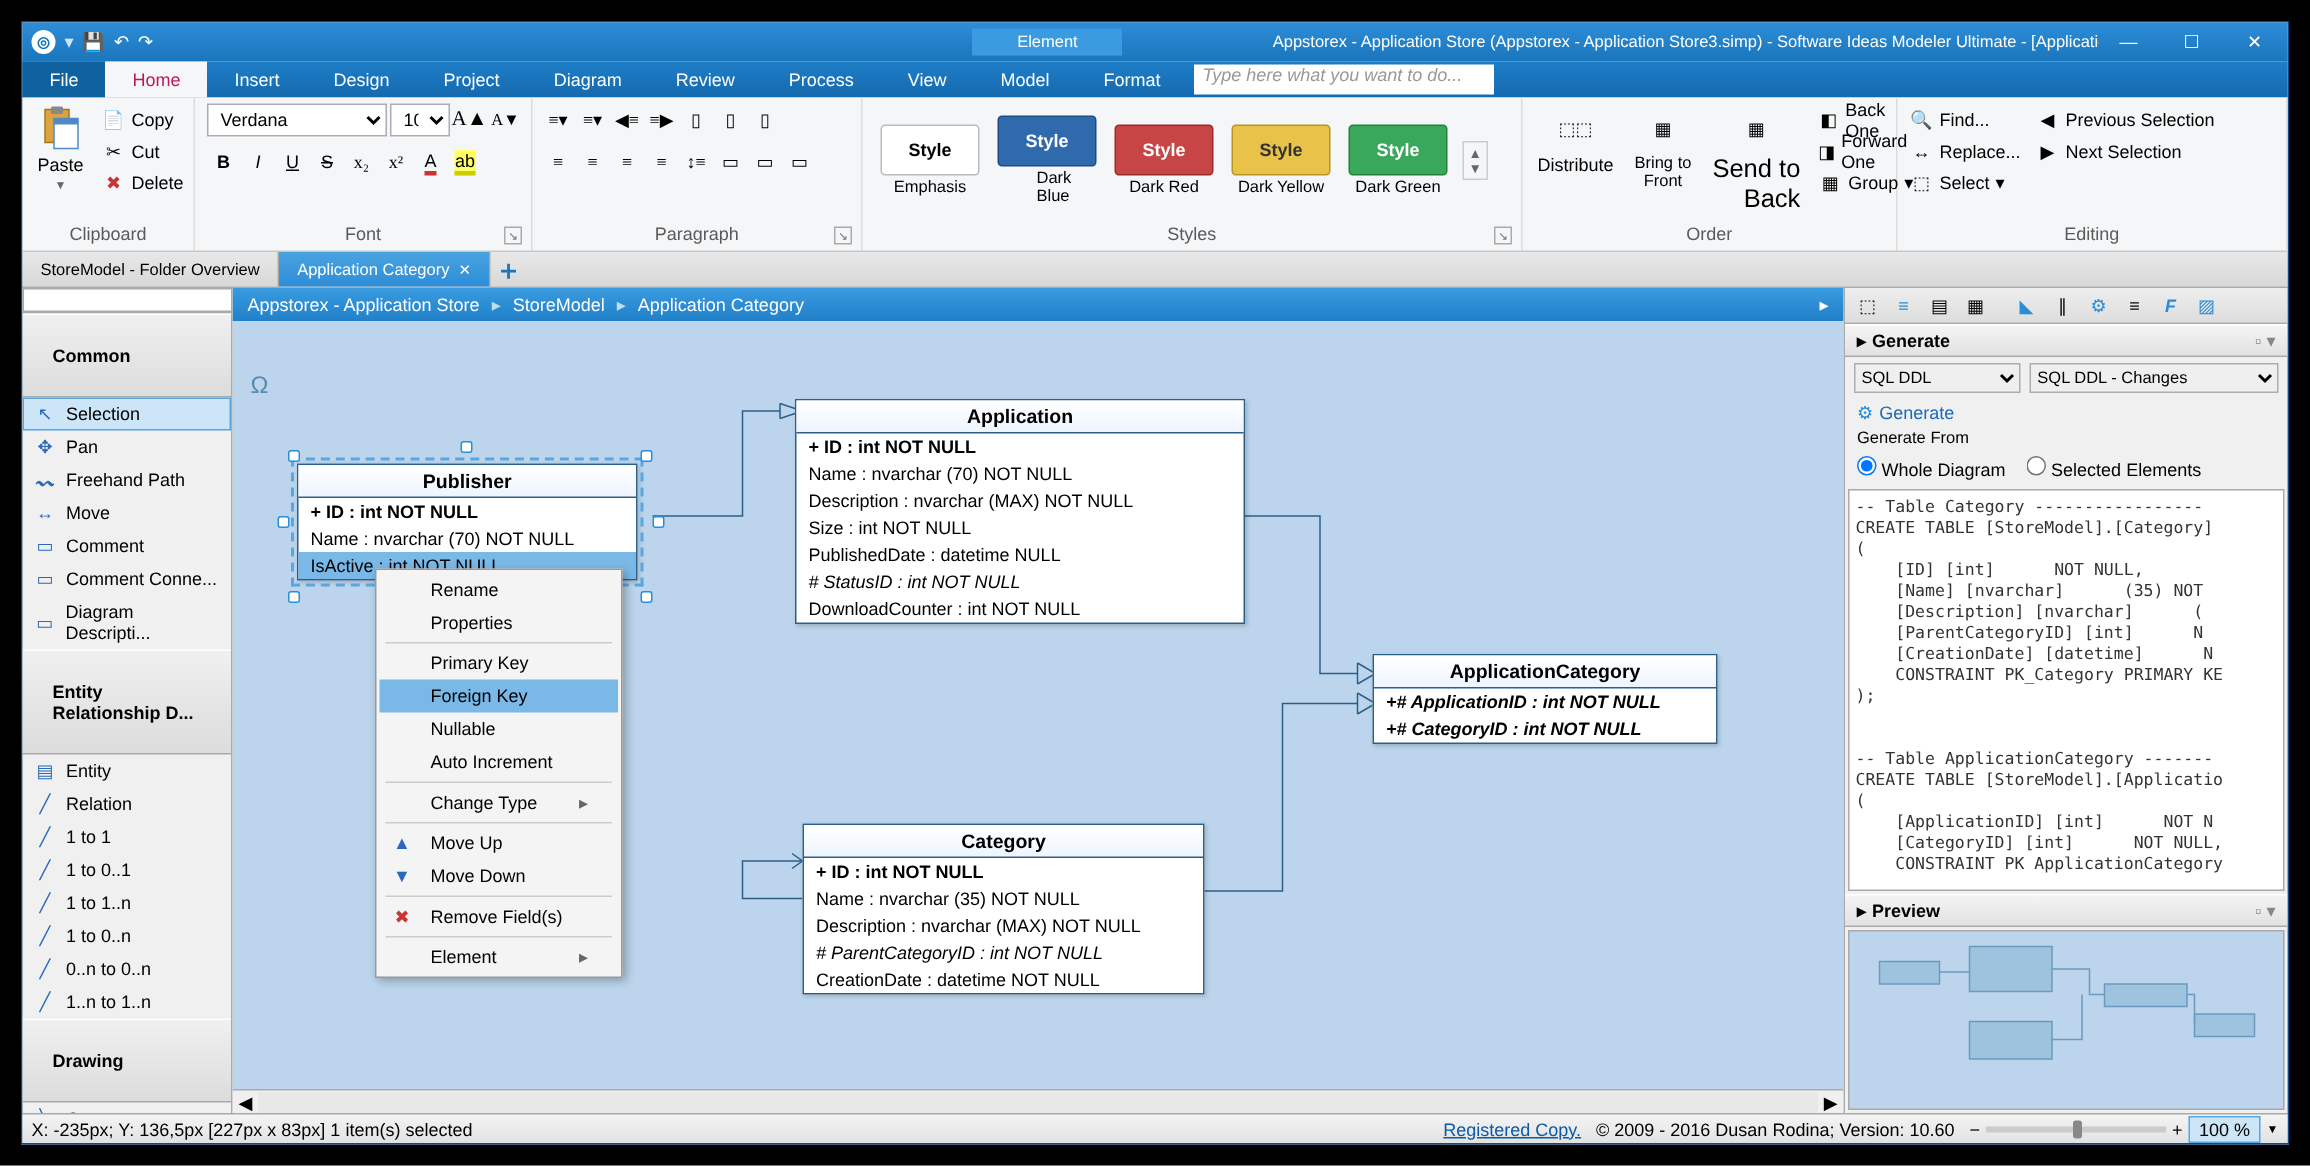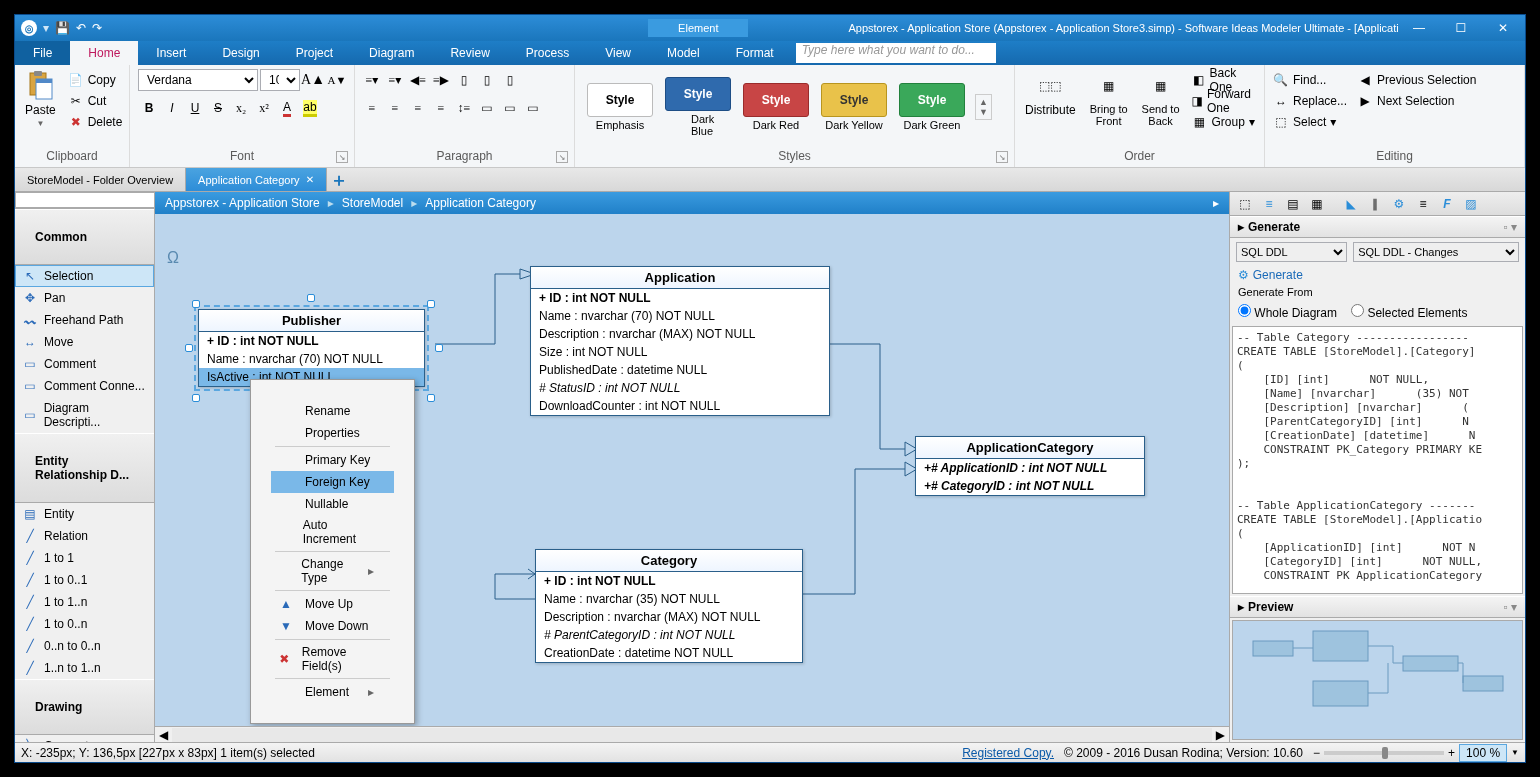--- a/index.html
+++ b/index.html
@@ -73,21 +73,21 @@
 .ent-row{padding:2px 8px;font-size:12px;white-space:nowrap}
 .ent-row.pk{font-weight:bold}
 .ent-row.fk{font-style:italic}
 .ent-row.sel-row{background:#7ab8e8}
 .sel-handle{position:absolute;width:8px;height:8px;background:#fff;border:1.5px solid #2a8dd8;border-radius:2px}
 
 
 .conn-svg{position:absolute;left:0;top:0;width:100%;height:100%;pointer-events:none}
 
 
-.ctxmenu{position:absolute;background:#f4f4f4;border:1px solid #999;box-shadow:2px 2px 6px rgba(0,0,0,.3);z-index:100;padding:20px}
+.ctxmenu{position:absolute;background:#f4f4f4;border:1px solid #999;box-shadow:2px 2px 6px rgba(0,0,0,.3);z-index:100;padding:2px}
 .ctx-item{display:flex;align-items:center;gap:10px;padding:3px 20px 3px 6px;cursor:pointer;font-size:12px}
 .ctx-item:hover,.ctx-item.hl{background:#7ab8e8}
 .ctx-sep{height:1px;background:#ccc;margin:2px 4px}
 .ctx-ico{width:18px;height:16px;display:inline-flex;align-items:center;justify-content:center}
 .ctx-sub{margin-left:auto;color:#666}
 
 
 .rightpanel{width:295px;background:#f0f0f0;display:flex;flex-direction:column;overflow:hidden}
 .rp-toolstrip{height:24px;background:linear-gradient(#eee,#ddd);border-bottom:1px solid #aaa;display:flex;align-items:center;gap:2px;padding:0 4px}
 .rp-tbtn{width:22px;height:20px;display:flex;align-items:center;justify-content:center;cursor:pointer}
@@ -283,21 +283,21 @@
             <div class="bigicon">⬚⬚</div>
             <span>Distribute</span>
           </div>
         <div class="bigbtn">
             <div class="bigicon">▦</div>
             <span style="white-space:pre;text-align:center;font-size:11px">Bring to
 Front</span>
           </div>
         <div class="bigbtn">
             <div class="bigicon">▦</div>
-            <span style="white-space:pre;text-align:center;font-size:11px">Send to
+            <span style="white-space:pre;text-align:right;font-size:17px">Send to
 Back</span>
           </div>
         <div class="col">
           <div class="smallrow">
               <span class="smallicon">◧</span>
               <span>Back One</span>
             </div>
           <div class="smallrow">
               <span class="smallicon">◨</span>
               <span>Forward One</span>

